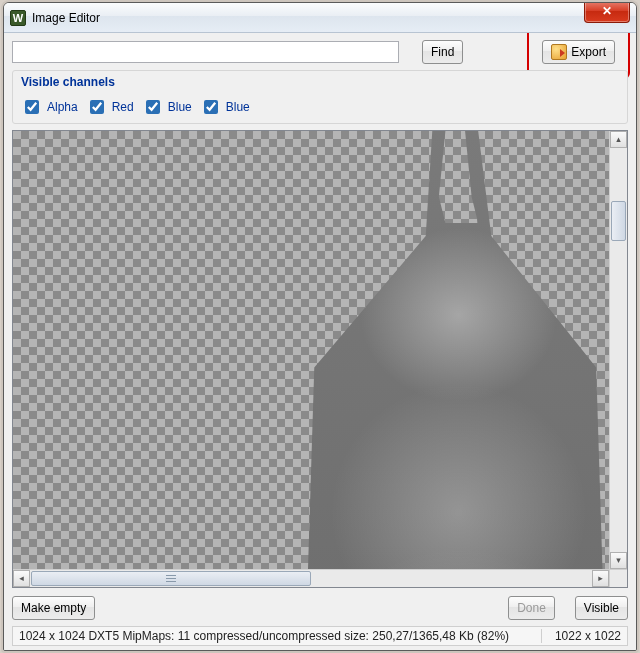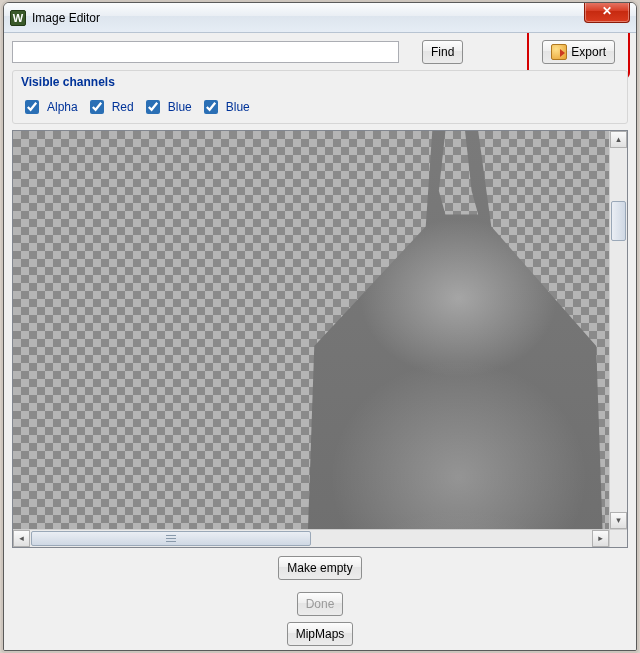--- a/index.html
+++ b/index.html
@@ -216,23 +216,22 @@
     background: linear-gradient(#eaeef4,#cfd8e4);
     border:1px solid #9aa8b8; border-radius:2px;
   }
   .hscroll .thumb::after{
     content:""; position:absolute; left:50%; top:3px; width:10px; height:9px;
     background: repeating-linear-gradient(#8899aa 0 1px, transparent 1px 3px);
     transform: translateX(-50%);
   }
   .corner { grid-column:2; grid-row:2; background:#eaeaea; border-left:1px solid #cfcfcf; border-top:1px solid #cfcfcf;}
   .footer-row {
-    display: flex; align-items: center; gap: 6px;
+    display: flex; align-items: center; gap: 20px;
     padding-top: 4px;
-    flex-direction: column;
   }
   .spacer { flex:1; }
   .status {
     border: 1px solid #cfcfcf;
     background: #f6f6f6;
     height: 20px;
     display: flex; align-items: center;
     padding: 0 6px;
     font-size: 12px;
     color: #222;
@@ -317,19 +316,23 @@
 
     <div class="footer-row">
       <button class="btn">
         <span>Make empty</span>
       </button>
       <div class="spacer"></div>
       <button class="btn" disabled="">
         <span>Done</span>
       </button>
       <button class="btn">
-        <span>MipMaps</span>
+        <span>Visible</span>
       </button>
     </div>
 
+    <div class="status">
+      <div class="status-main">1024 x 1024 DXT5 MipMaps: 11 compressed/uncompressed size: 250,27/1365,48 Kb (82%)</div>
+      <div class="status-right">1022 x 1022</div>
+    </div>
 
   </div>
 </div>
 
 </body></html>

